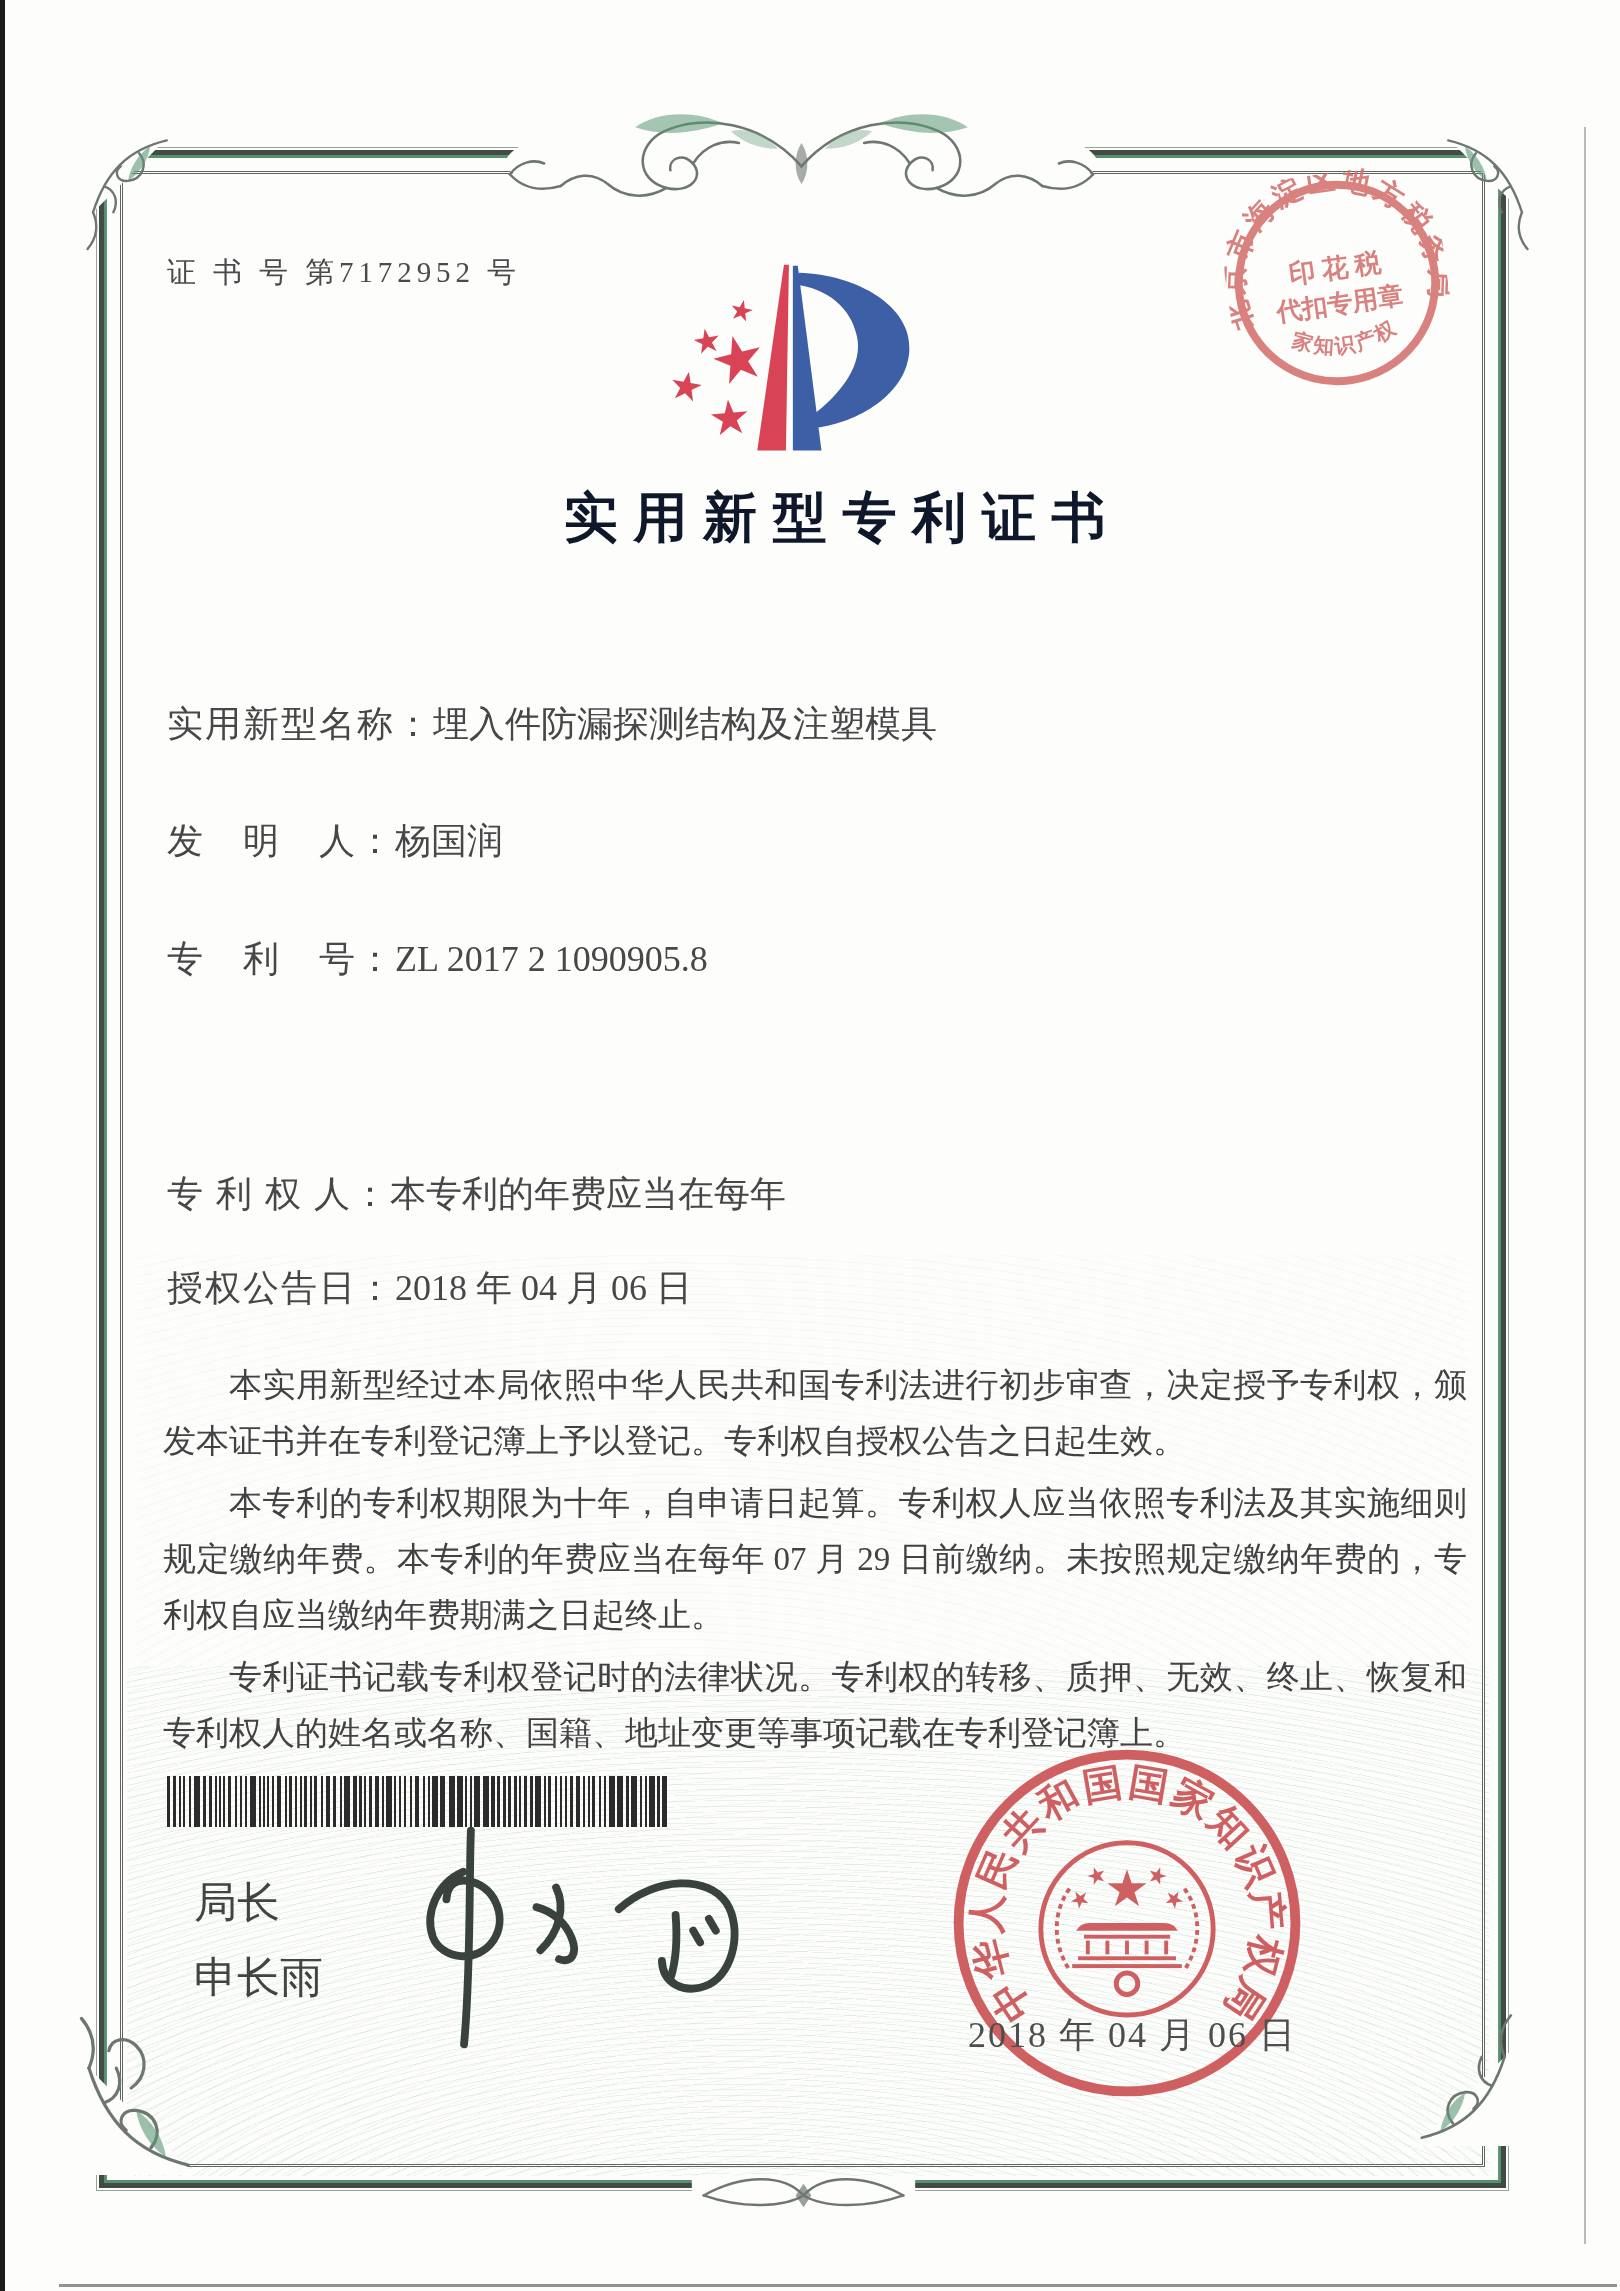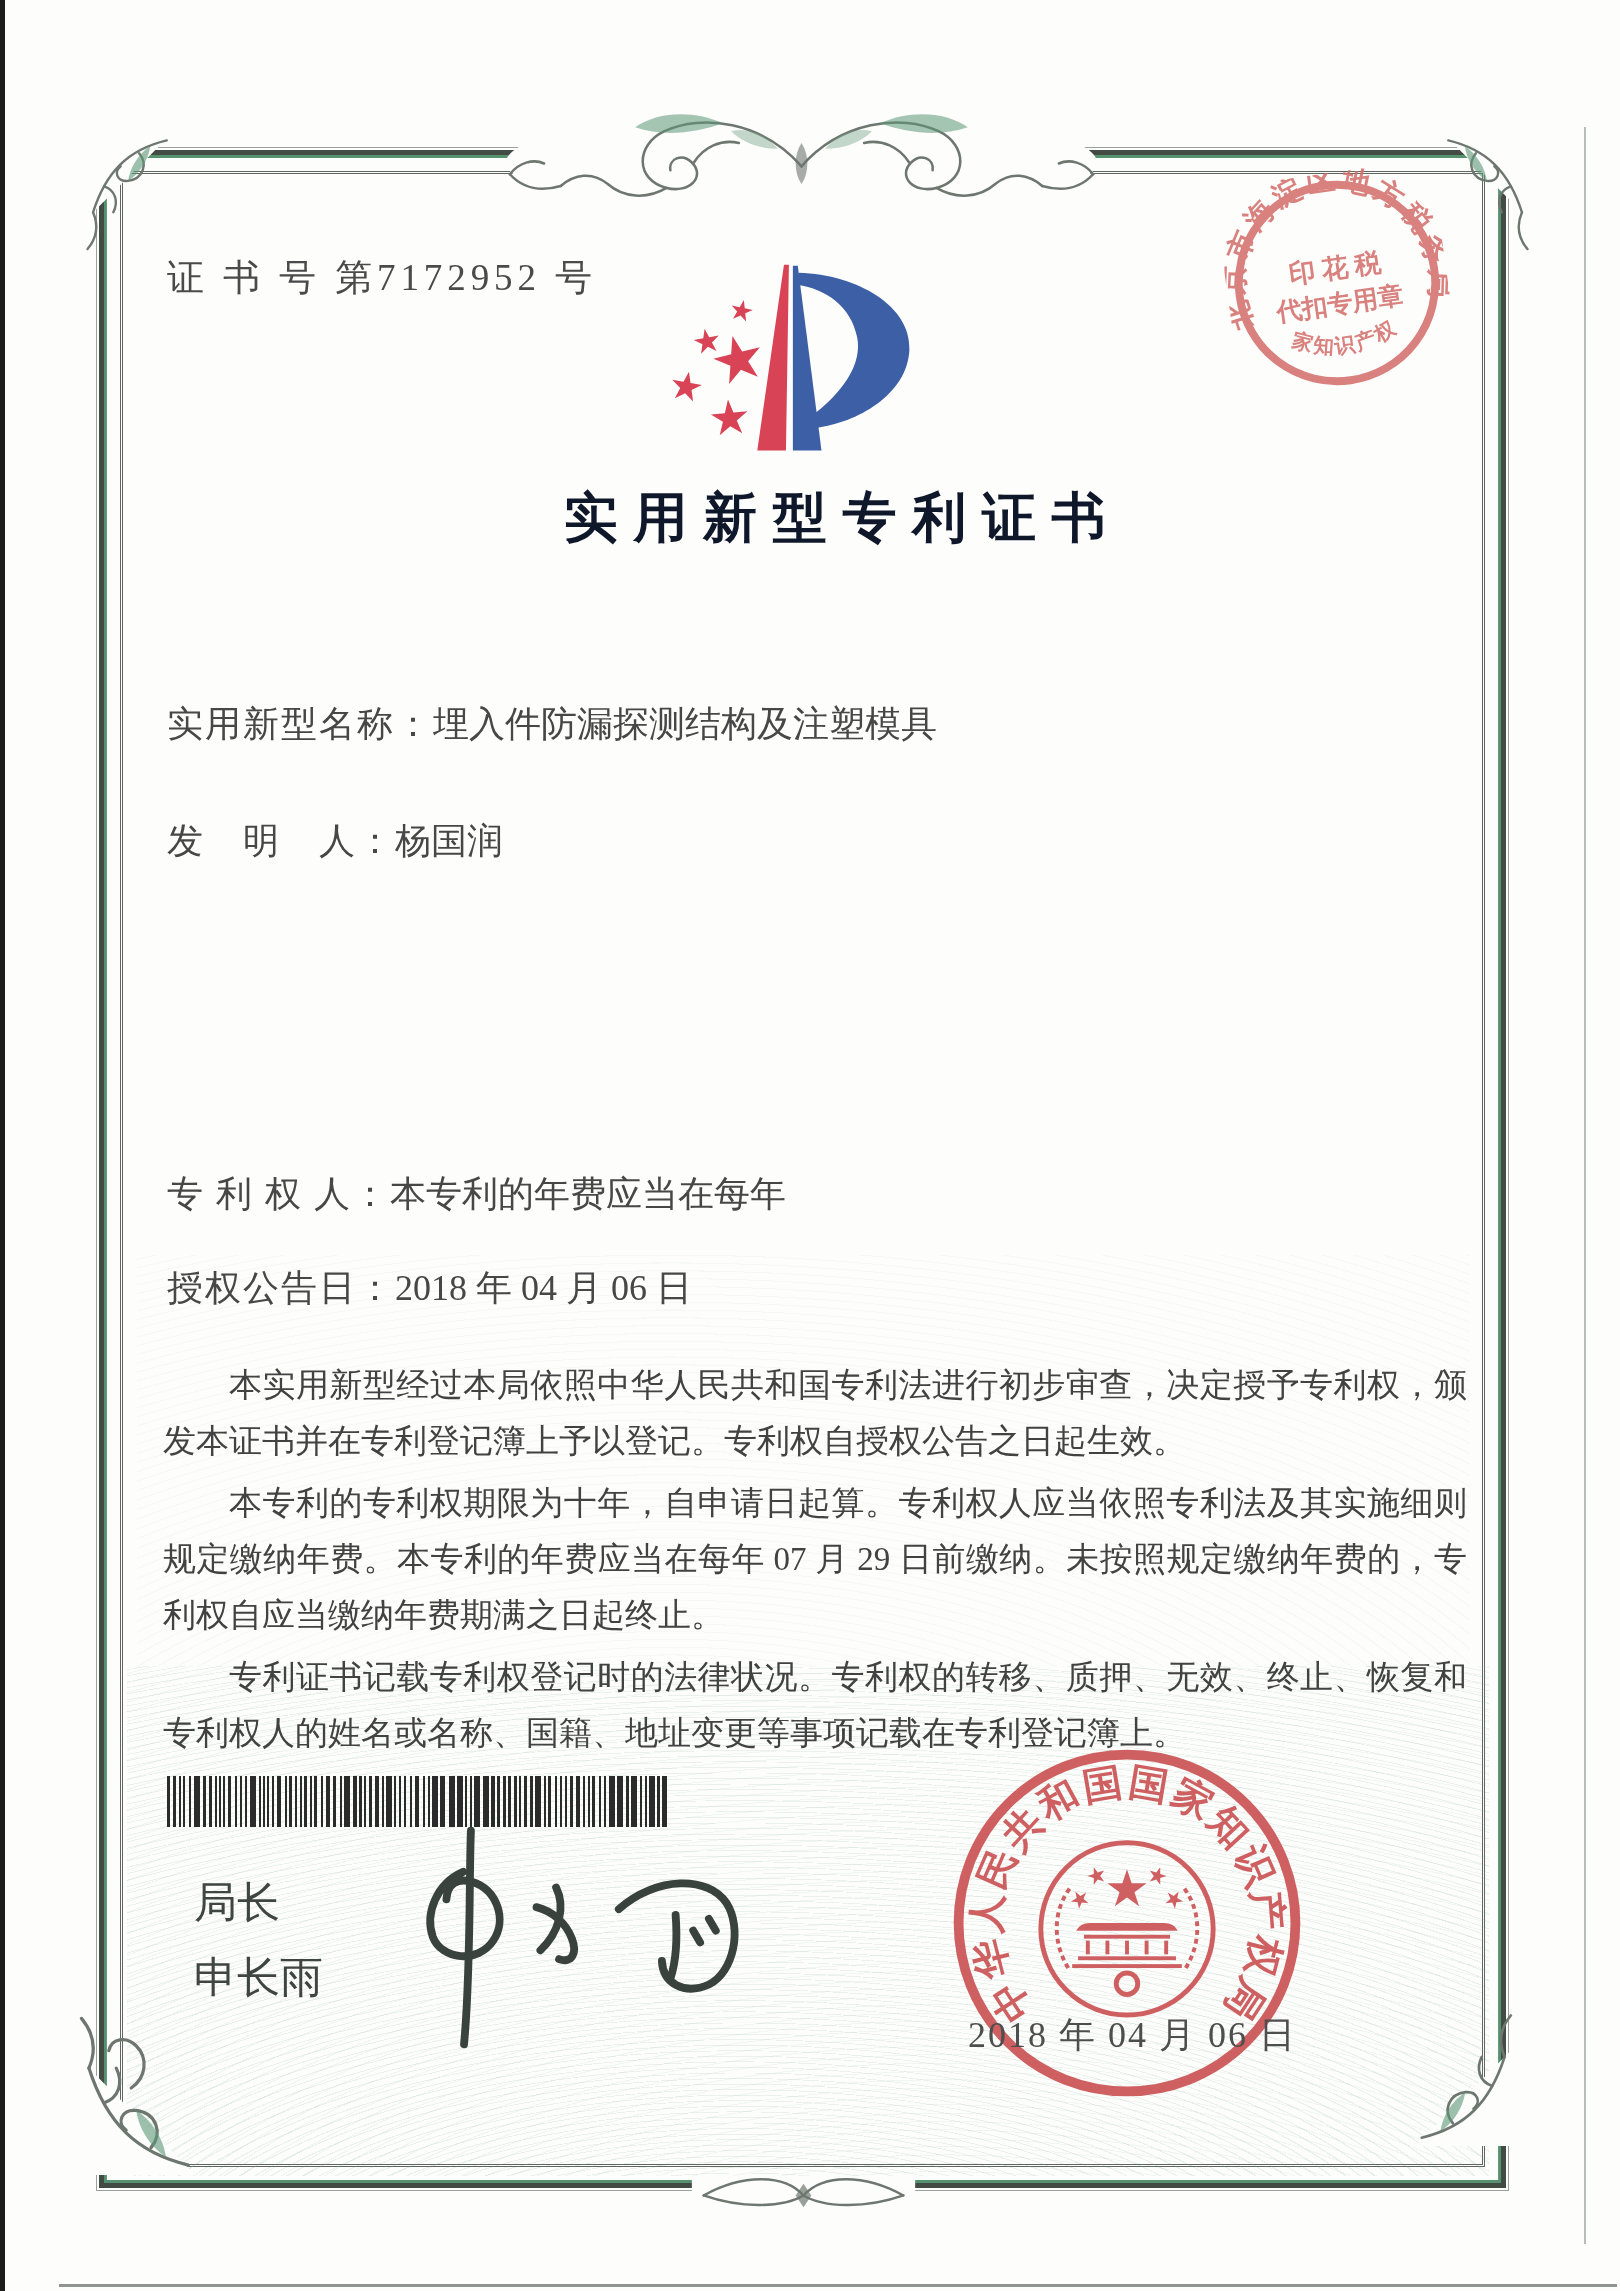--- a/index.html
+++ b/index.html
@@ -15,21 +15,21 @@
               box-shadow:inset 0 0 0 2.9px #55916e;}
   .frame-inner{position:absolute;left:15.7px;top:15.7px;right:15.7px;bottom:15.7px;border:3.9px double #5e665f;}
   
   .texture{position:absolute;left:127px;top:1666px;width:1362px;height:510px;pointer-events:none;
      background:
        repeating-radial-gradient(ellipse 1568px 686px at 45% 130%,rgba(110,160,130,.13) 0 2px,transparent 2px 12.7px),
        repeating-radial-gradient(ellipse 1764px 882px at 60% 150%,rgba(110,160,130,.08) 0 2px,transparent 2px 16.7px);}
   .texture2{position:absolute;left:137px;top:1255px;width:1333px;height:412px;pointer-events:none;opacity:.45;
      background:repeating-radial-gradient(ellipse 1470px 784px at 40% 160%,rgba(110,160,130,.10) 0 2px,transparent 2px 14.7px);}
   
-  .cert-no{position:absolute;left:167px;top:253px;font-size:37px;letter-spacing:4.9px;color:#4a4a4a;white-space:nowrap;}
+  .cert-no{position:absolute;left:167px;top:253px;font-size:29px;letter-spacing:4.9px;color:#4a4a4a;white-space:nowrap;}
   .title{position:absolute;left:0;top:482px;width:1607px;text-align:center;font-size:54px;font-weight:700;
          letter-spacing:15.7px;color:#0f172a;margin:0;padding-left:39px;}
   .row{position:absolute;left:167px;font-size:36px;white-space:nowrap;color:#474747;}
   .row .lab{letter-spacing:2px;}
   .r0{top:700px}.r1{top:817px}.r2{top:935px}.r3{top:1053px}.r4{top:1170px}.r5{top:1264px}
   .paras{position:absolute;left:163px;top:1357px;width:1304px;font-size:33px;line-height:1.7;
          text-align:justify;color:#424242;}
   .paras p{margin:0 0 5.9px 0;text-indent:2em;}
   .barcode{position:absolute;left:167px;top:1776px;width:510px;height:51px;display:flex;align-items:stretch;font-size:0;}
   .barcode span{flex:none;height:100%;}
@@ -179,20 +179,21 @@
       </text>
       <text x="0" y="-6" font-size="27" font-weight="700" text-anchor="middle">印 花 税</text>
       <text x="0" y="30" font-size="26" font-weight="700" text-anchor="middle">代扣专用章</text>
     </g>
   </svg>
 
   <h1 class="title">实用新型专利证书</h1>
 
   <div class="row r1"><span class="lab">发　明　人：</span><span class="val">杨国润</span></div>
   <div class="row r0"><span class="lab">实用新型名称：</span><span class="val">埋入件防漏探测结构及注塑模具</span></div>
+  <div class="row r2"><span class="lab">专　利　号：</span><span class="val">ZL 2017 2 1090905.8</span></div>
   <div class="row r4"><span class="lab">专 利 权 人：</span><span class="val">本专利的年费应当在每年</span></div>
   <div class="row r5"><span class="lab">授权公告日：</span><span class="val">2018 年 04 月 06 日</span></div>
 
   <div class="paras">
     <p>本实用新型经过本局依照中华人民共和国专利法进行初步审查，决定授予专利权，颁发本证书并在专利登记簿上予以登记。专利权自授权公告之日起生效。</p>
     <p>本专利的专利权期限为十年，自申请日起算。专利权人应当依照专利法及其实施细则规定缴纳年费。本专利的年费应当在每年 07 月 29 日前缴纳。未按照规定缴纳年费的，专利权自应当缴纳年费期满之日起终止。</p>
     <p>专利证书记载专利权登记时的法律状况。专利权的转移、质押、无效、终止、恢复和专利权人的姓名或名称、国籍、地址变更等事项记载在专利登记簿上。</p>
   </div>
 
   <div class="barcode">

